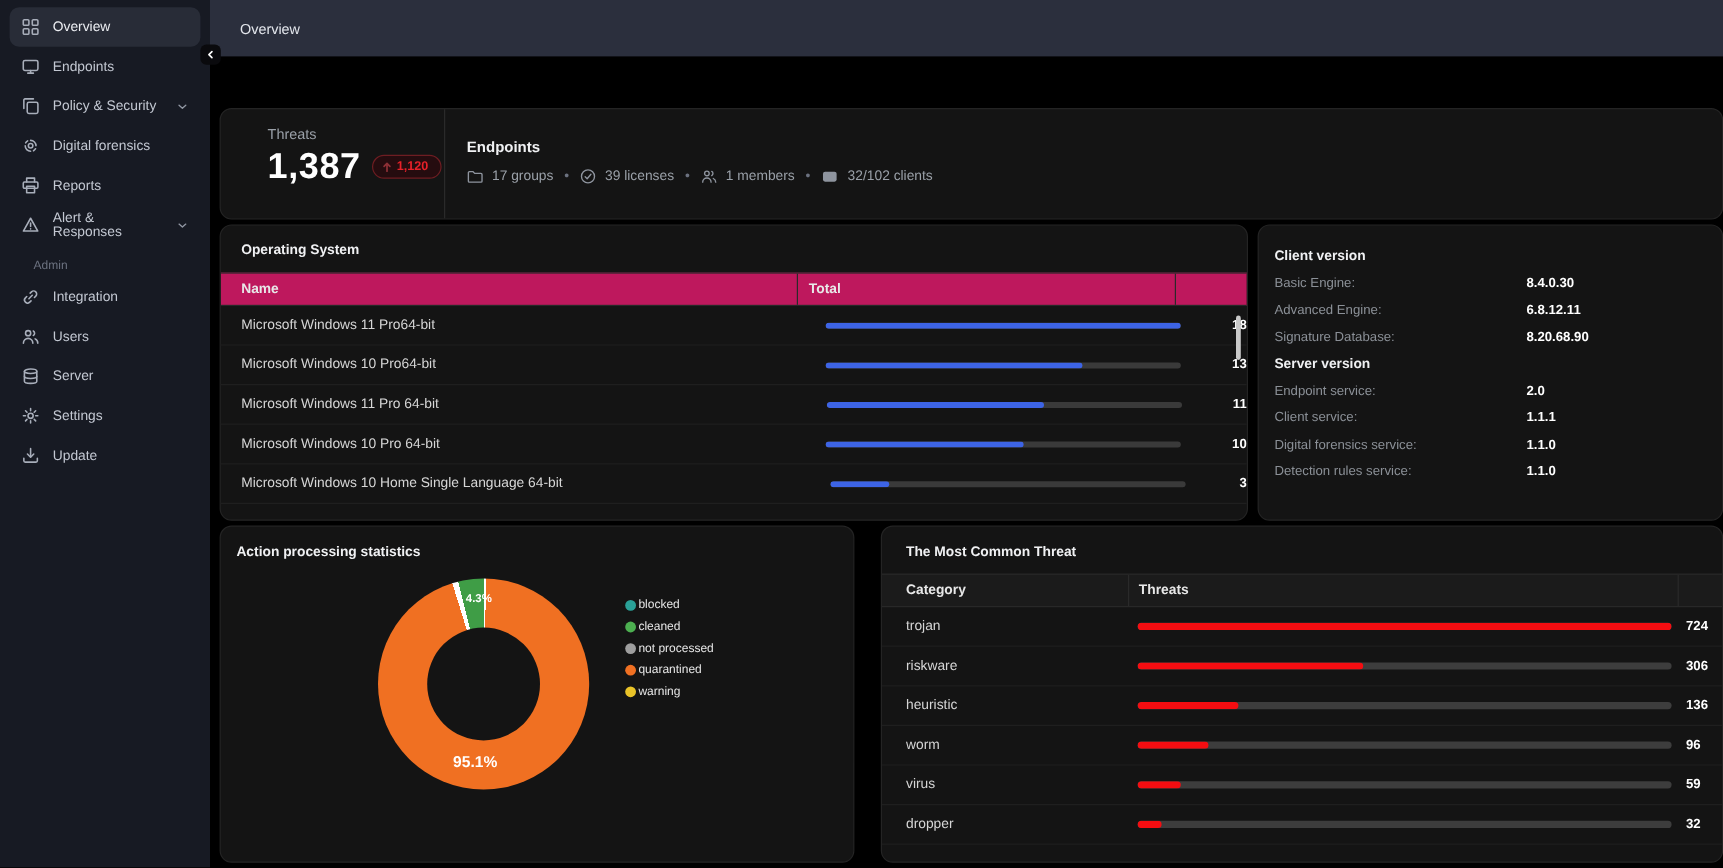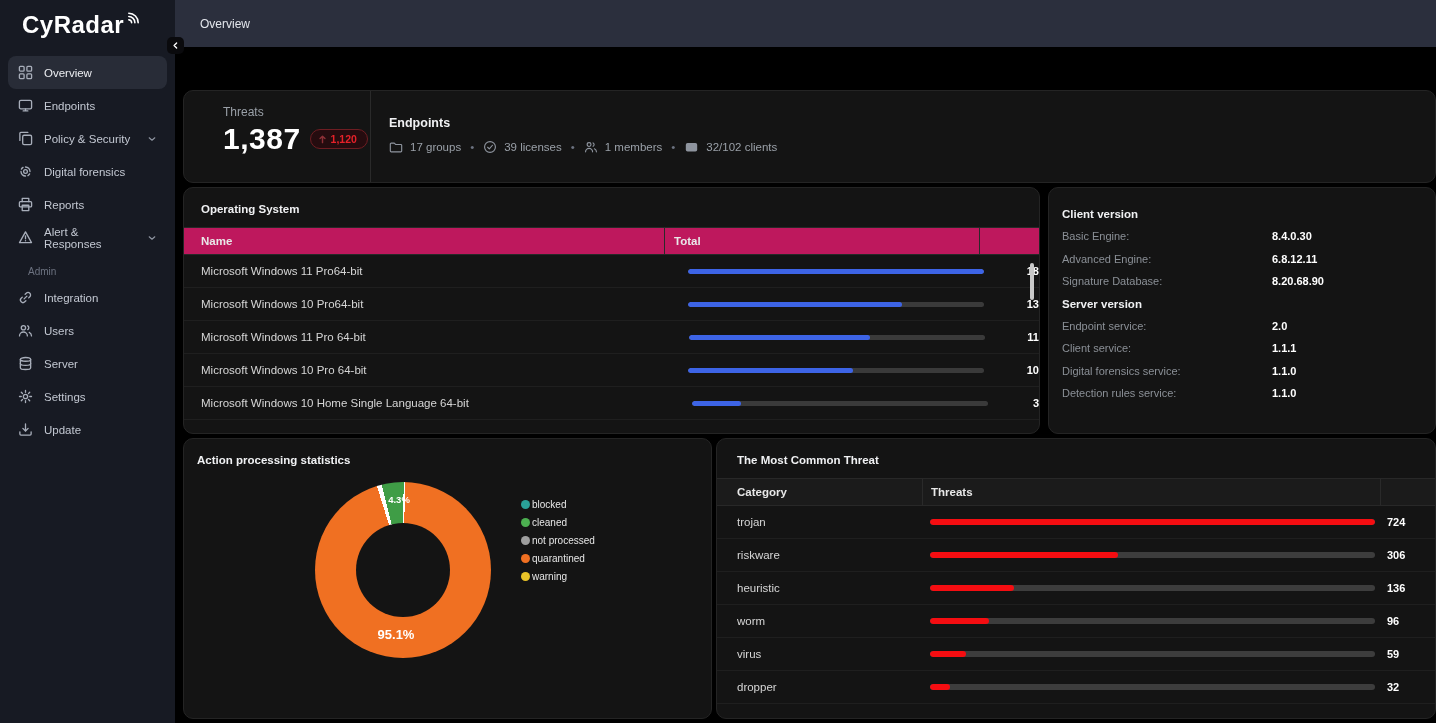--- a/index.html
+++ b/index.html
@@ -81,21 +81,21 @@
   .os-scrollbar { position:absolute; right:5px; top:75px; width:4px; height:37px; background:#c9c9c9; border-radius:2px; }
 
   
   .version-panel { flex:1; height:247px; padding:15px 16px 0 13px; }
   .v-title { font-size:11.5px; font-weight:bold; color:#f0f1f3; height:22px; display:flex; align-items:center; }
   .v-row { height:22.5px; display:flex; align-items:center; font-size:11px; }
   .v-label { width:210px; color:#8b9097; }
   .v-value { color:#fff; font-weight:bold; }
 
   
-  .row3 { display:flex; gap:4px; margin-top:4px; }
+  .row3 { display:flex; gap:22px; margin-top:4px; }
   .action-panel { width:529px; height:281px; position:relative; }
   .action-panel .panel-title { padding:15px 0 0 13px; }
   .donut { position:absolute; left:131px; top:43px; width:176px; height:176px; border-radius:50%; }
   .donut-hole { position:absolute; left:172px; top:84px; width:94px; height:94px; border-radius:50%; background:#141414; }
   .donut-label-small { position:absolute; left:215px; top:55px; transform:translateX(-50%); color:#fff; font-size:9.5px; font-weight:bold; }
   .donut-label-big { position:absolute; left:212px; top:188px; transform:translateX(-50%); color:#fff; font-size:13px; font-weight:bold; }
   .legend { position:absolute; left:337px; top:56px; }
   .legend-item { display:flex; align-items:center; height:18px; }
   .legend-dot { width:9px; height:9px; border-radius:50%; margin-right:2px; }
   .legend-text { font-size:10px; color:#e6e6e6; }
@@ -111,30 +111,20 @@
   .t-row { height:33px; display:flex; align-items:center; border-bottom:1px solid #1f1f1f; font-size:11.5px; color:#d6d6d6; }
   .t-row .t-col-bar, .t-row .t-col-val { border-left:none; }
   .t-track { width:445px; height:6px; background:#3d3d3d; border-radius:3px; overflow:hidden; }
   .t-fill { height:100%; border-radius:3px; background:#f50d11; }
   .t-val { font-weight:600; color:#fff; font-size:11px; }
 </style>
 </head>
 <body>
 
 <div class="sidebar">
-  <div class="logo">
-    <span class="logo-text">CyRadar</span>
-    <span class="logo-signal">
-      <svg width="15" height="15" viewBox="0 0 16 16" fill="none" stroke="#fff" stroke-width="1.7" stroke-linecap="round">
-        <path d="M3 10.5a3 3 0 0 1 3 3"></path>
-          <path d="M3 7a6.5 6.5 0 0 1 6.5 6.5"></path>
-          <path d="M3 3.5a10 10 0 0 1 10 10"></path>
-      </svg>
-    </span>
-  </div>
   <div class="nav">
     <div class="nav-item active">
       <span class="nicon">
         <svg width="15" height="15" viewBox="0 0 16 16" fill="none" stroke="currentColor" stroke-width="1.4">
           <rect x="1.5" y="1.5" width="5" height="5" rx="1"></rect>
             <rect x="9.5" y="1.5" width="5" height="5" rx="1"></rect>
           <rect x="1.5" y="9.5" width="5" height="5" rx="1"></rect>
             <rect x="9.5" y="9.5" width="5" height="5" rx="1"></rect>
         </svg>
       </span>

